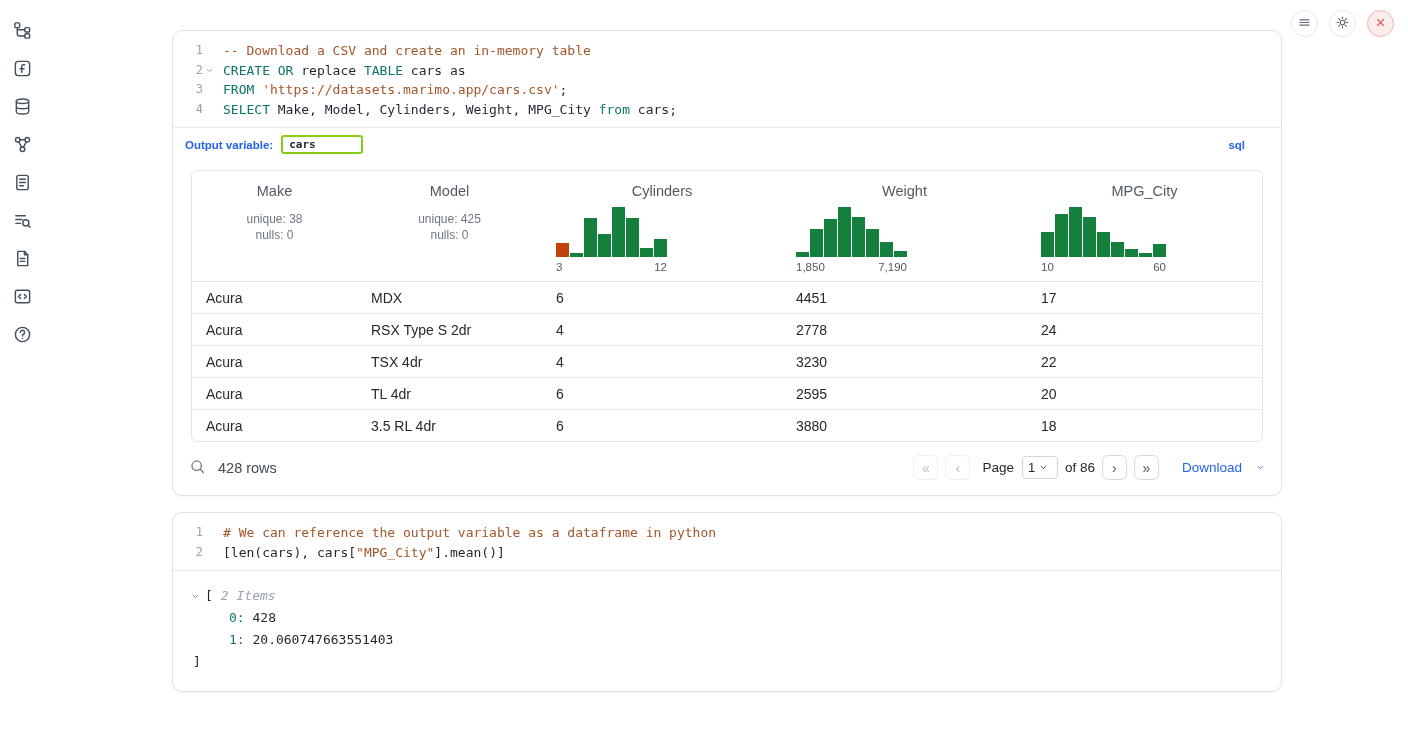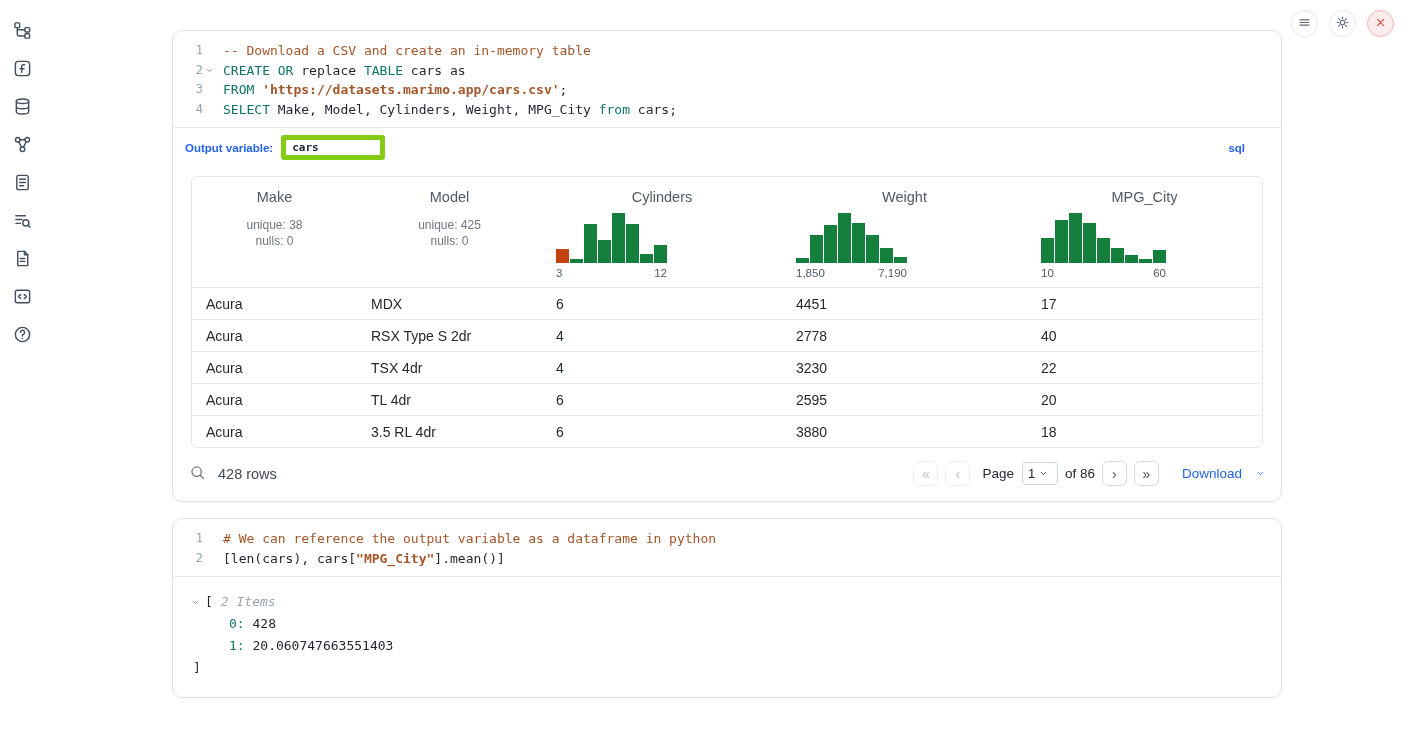--- a/index.html
+++ b/index.html
@@ -31,27 +31,27 @@
   
   .editor { padding: 10px 0 8px; border-bottom: 1px solid #e7eaee; cursor: text; }
   .code-line { display: flex; line-height: 19.5px;
     font-family: "DejaVu Sans Mono", monospace; font-size: 13px; }
   .gutter { flex: 0 0 30px; text-align: right; color: #9aa3ad; font-size: 12px; user-select: none; }
   .fold-col { flex: 0 0 12px; display: flex; align-items: center; justify-content: center; color: #8a929c; }
   .fold-col svg { width: 9px; height: 9px; }
   .line-content { padding-left: 8px; white-space: pre; color: #1f2430; }
   .tok-kw { color: var(--keyword, #0e7569); }
   .tok-com { color: var(--comment, #a3562a); }
-  .tok-str { color: var(--string, #a3562a); font-weight: bold; }
+  .tok-str { color: var(--string, #a3562a); }
   .tok-pl { color: #1f2430; }
 
   
   .outvar-row { display: flex; align-items: center; padding: 7px 36px 8px 12px; justify-content: center; }
   .outvar-label { color: var(--accent-blue, #2563eb); font-size: 11.5px; font-weight: 700; }
-  .outvar-box { margin-left: 8px; width: 104px; border: 5px solid #84cc16; border-radius: 3px;
+  .outvar-box { margin-left: 8px; width: 82px; border: 2px solid #84cc16; border-radius: 3px;
     padding: 1px 6px; font-family: "DejaVu Sans Mono", monospace; font-size: 11px; font-weight: 700;
     color: #1d2733; background: #fff; }
   .lang-badge { margin-left: auto; color: var(--accent-blue, #2563eb); font-size: 11.5px; font-weight: 600; cursor: pointer; }
 
   
   .table-card { margin: 8px 18px 0; border: 1px solid #e3e6ea; border-radius: 6px; overflow: hidden; }
   table { width: 100%; border-collapse: collapse; font-size: 14px; color: #24292f; }
   thead th { text-align: center; vertical-align: top; padding: 10px 14px 8px;
     font-weight: 400; color: #505a64; font-size: 14.5px; border-bottom: 1px solid #e3e6ea; cursor: pointer; }
   .col-label { line-height: 20px; }
@@ -306,21 +306,21 @@
               <td>MDX</td>
               <td>6</td>
               <td>4451</td>
               <td>17</td>
             </tr>
             <tr>
               <td>Acura</td>
               <td>RSX Type S 2dr</td>
               <td>4</td>
               <td>2778</td>
-              <td>40</td>
+              <td>24</td>
             </tr>
             <tr>
               <td>Acura</td>
               <td>TSX 4dr</td>
               <td>4</td>
               <td>3230</td>
               <td>22</td>
             </tr>
             <tr>
               <td>Acura</td>

